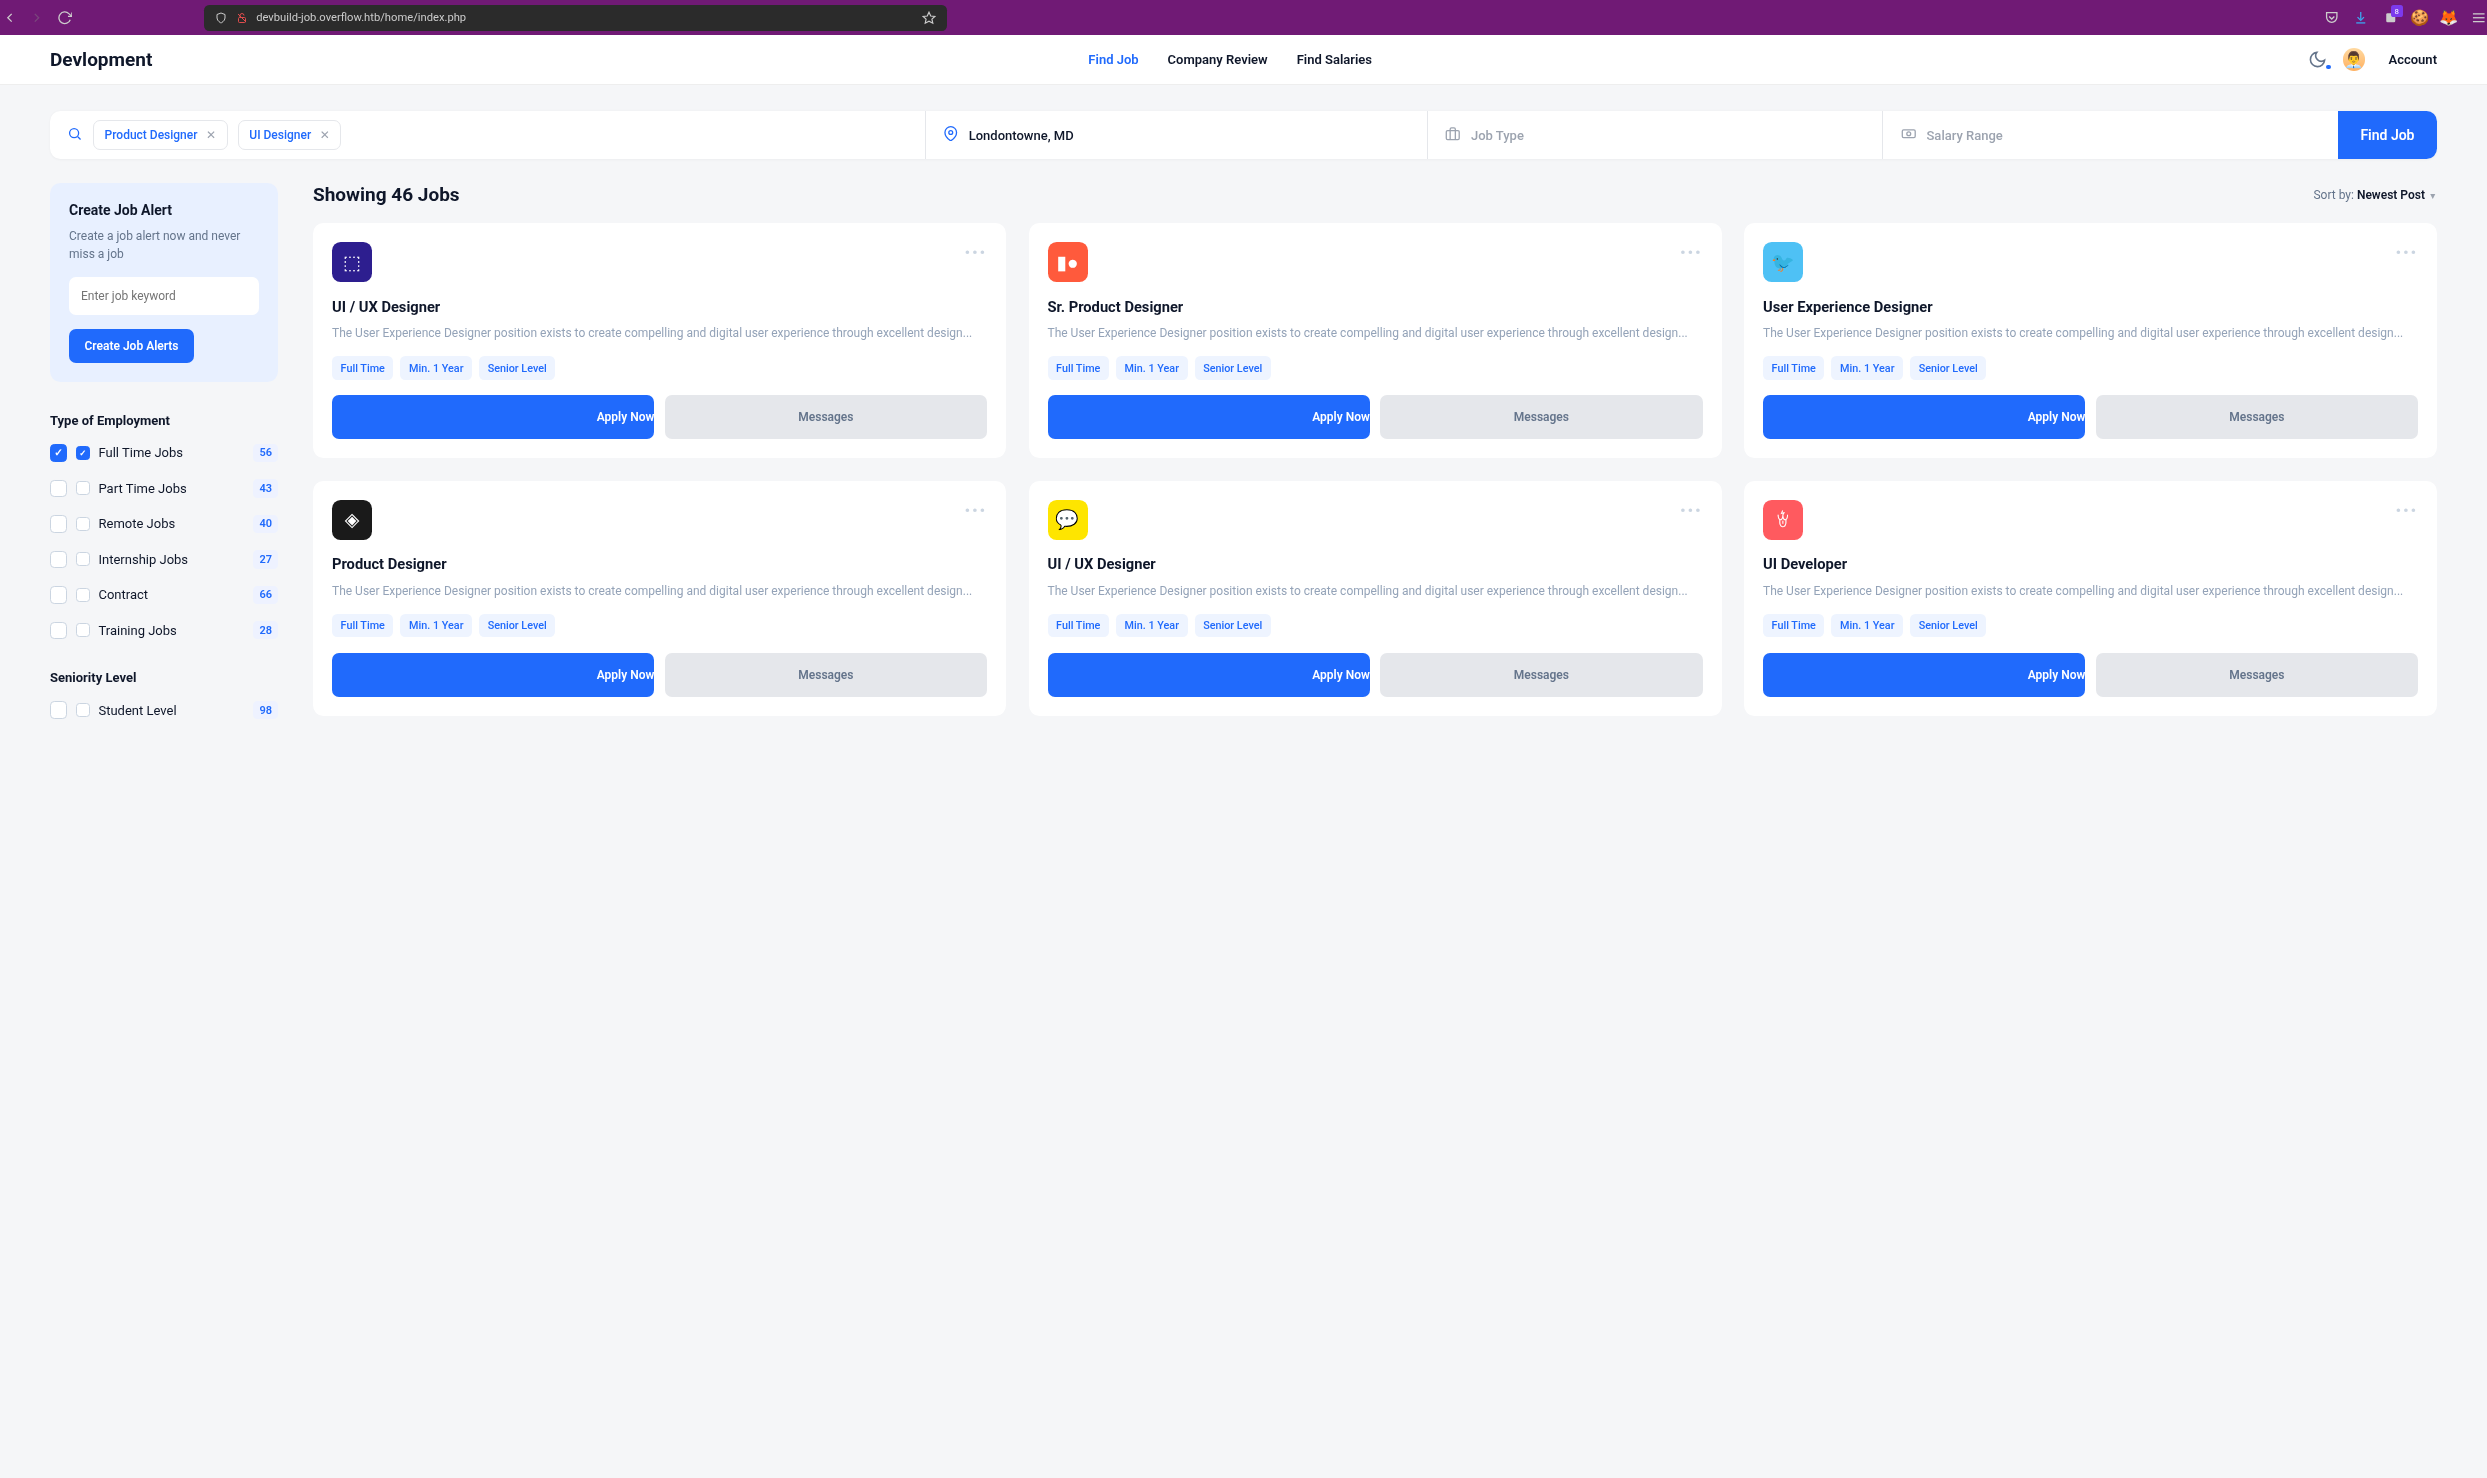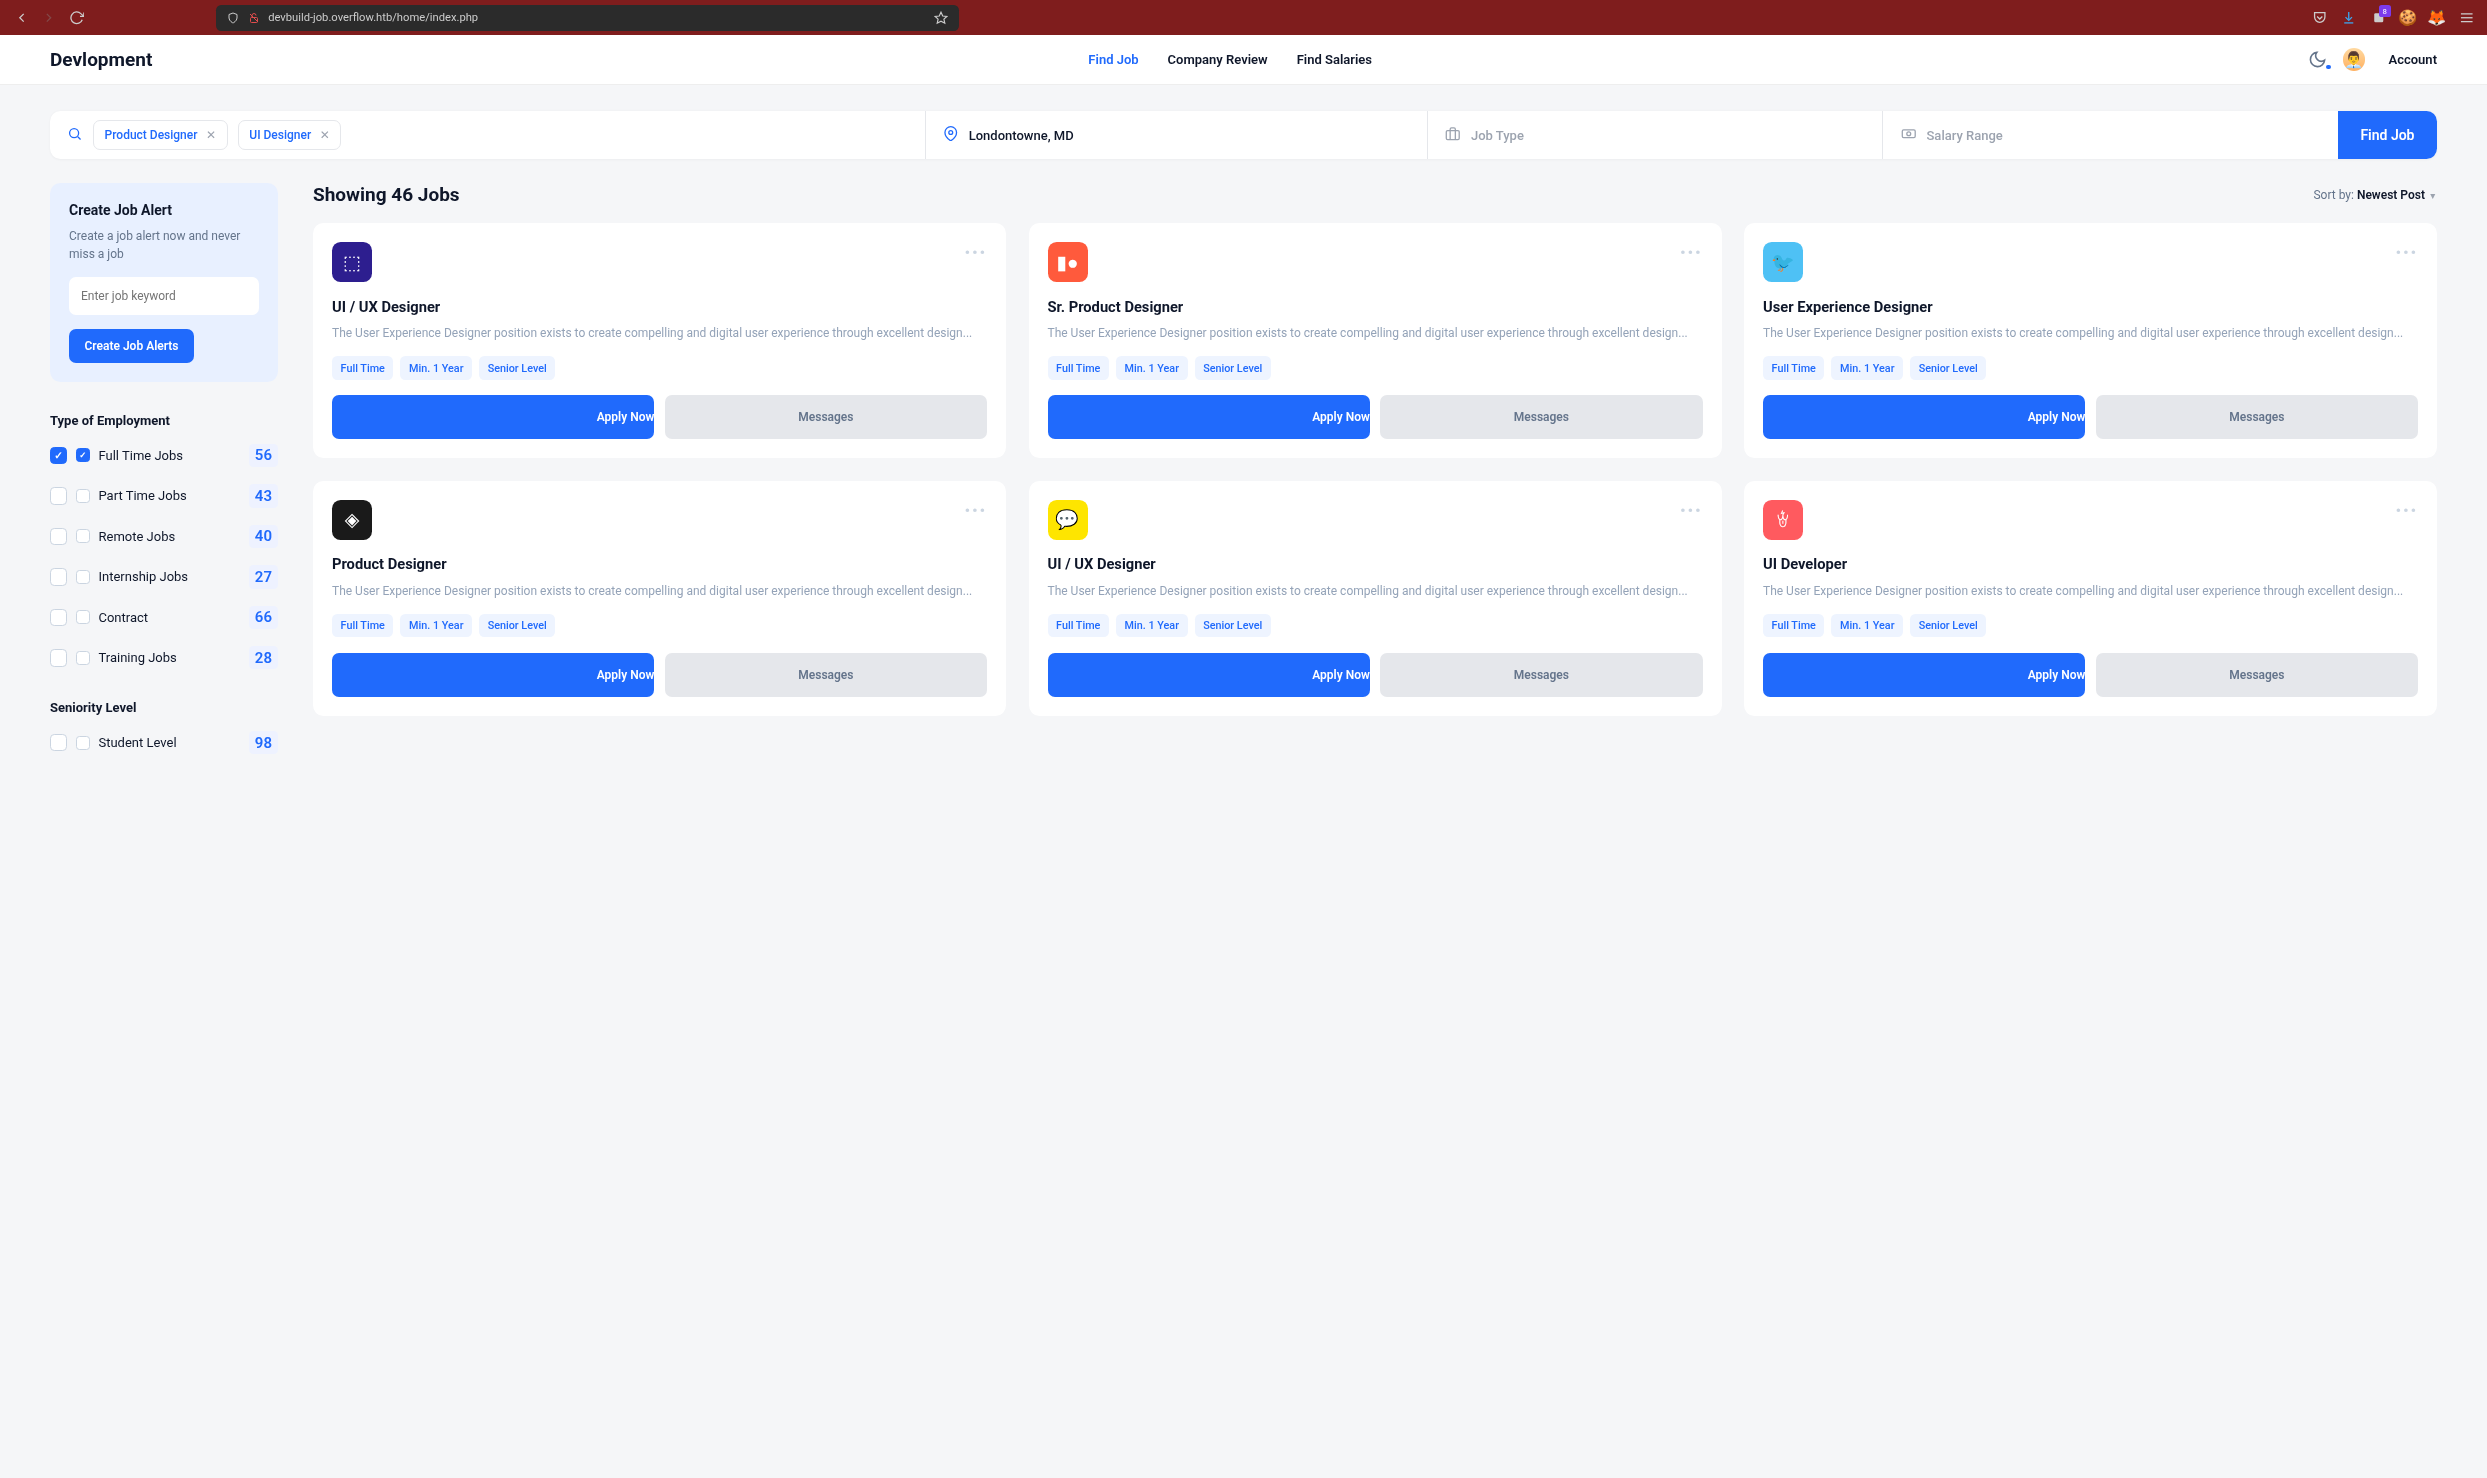--- a/index.html
+++ b/index.html
@@ -1,19 +1,19 @@
 <!DOCTYPE html>
 <html style="font-size:14px"><head>
 <meta charset="utf-8">
 <style>
 * { margin: 0; padding: 0; box-sizing: border-box; font-family: -apple-system, BlinkMacSystemFont, "Segoe UI", Roboto, sans-serif; }
 body { background: #f5f6f8; }
 
 
-.browser-chrome { background: #7f1d1d; height: 35px; display: flex; align-items: center; padding: 0 12px; gap: 8.6px; }
+.browser-chrome { background: #701a75; height: 35px; display: flex; align-items: center; padding: 0 0; gap: 8.6px; }
 .chrome-btn { width: 19px; height: 19px; display: flex; align-items:center; justify-content:center; color: #aaa; cursor: pointer; }
 .url-bar { flex: 0 0 743px; background: #2b2b2b; height: 26px; border-radius: 5.2px; display: flex; align-items: center; padding: 0 10.4px; gap: 7px; margin-left: 121px; }
 .url-text { color: #ccc; font-size: 11.2px; flex: 1; }
 .url-icon { width: 14px; height: 14px; display:flex; align-items:center; justify-content:center; }
 .chrome-right { margin-left: auto; display: flex; gap: 12px; align-items:center; }
 .chrome-right .chrome-icon { width: 17.3px; height:17.3px; display:flex; align-items:center; justify-content:center; color:#ccc; position:relative; }
 .badge-purple { position:absolute; top:-3.5px; right:-3.5px; background:#7c3aed; color:#fff; font-size:7.8px; width:12px; height:12px; border-radius:2.6px; display:flex; align-items:center; justify-content:center; }
 
 
 .site-header { background:#fff; height:50px; display:flex; align-items:center; padding:6px 50px; border-bottom:0.9px solid #eee; }
@@ -58,21 +58,21 @@
 .filter-group { margin-top:31px; }
 .filter-heading { font-size:13px; font-weight:700; color:#0f172a; margin-bottom:15.5px; }
 .filter-row { display:flex; align-items:center; gap:8.6px; margin-bottom:17.3px; }
 .checkbox-outer { width:17.3px; height:17.3px; border:1.7px solid #cbd5e1; border-radius:4.3px; background:#fff; }
 .checkbox-outer.checked { background:#206afc; border-color:#206afc; display:flex; align-items:center; justify-content:center; }
 .checkbox-outer.checked::after { content:"✓"; color:#fff; font-size:10.4px; font-weight:bold; }
 .checkbox-inner { width:14px; height:14px; border:1.7px solid #cbd5e1; border-radius:3.5px; background:#fff; }
 .checkbox-inner.checked { background:#206afc; border-color:#206afc; display:flex; align-items:center; justify-content:center; }
 .checkbox-inner.checked::after { content:"✓"; color:#fff; font-size:8.6px; font-weight:bold; }
 .filter-label { font-size:13px; color:#0f172a; flex:1; }
-.filter-count { background:#eef2ff; color:#206afc; font-size:15px; font-weight:600; padding:2.6px 6px; border-radius:4.3px; }
+.filter-count { background:#eef2ff; color:#206afc; font-size:11px; font-weight:600; padding:2.6px 6px; border-radius:4.3px; }
 
 
 .results-header { display:flex; align-items:center; justify-content:space-between; margin-bottom:17.3px; }
 .results-count { font-size:19px; font-weight:700; color:#0f172a; }
 .sort-wrap { font-size:12px; color:#64748b; }
 .sort-value { color:#0f172a; font-weight:600; }
 .sort-caret { font-size:8.6px; color:#9ca3af; margin-left:3.5px; }
 
 
 .job-grid { display:grid; grid-template-columns:repeat(3, 1fr); gap:22.5px; }

